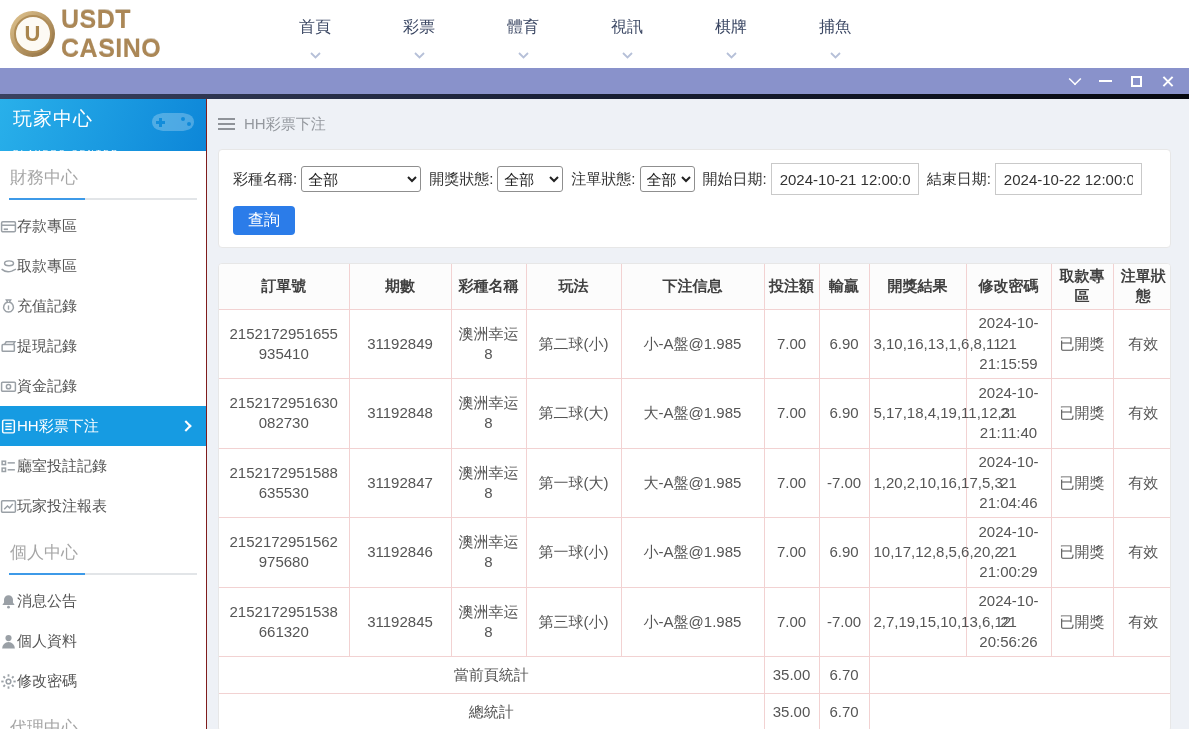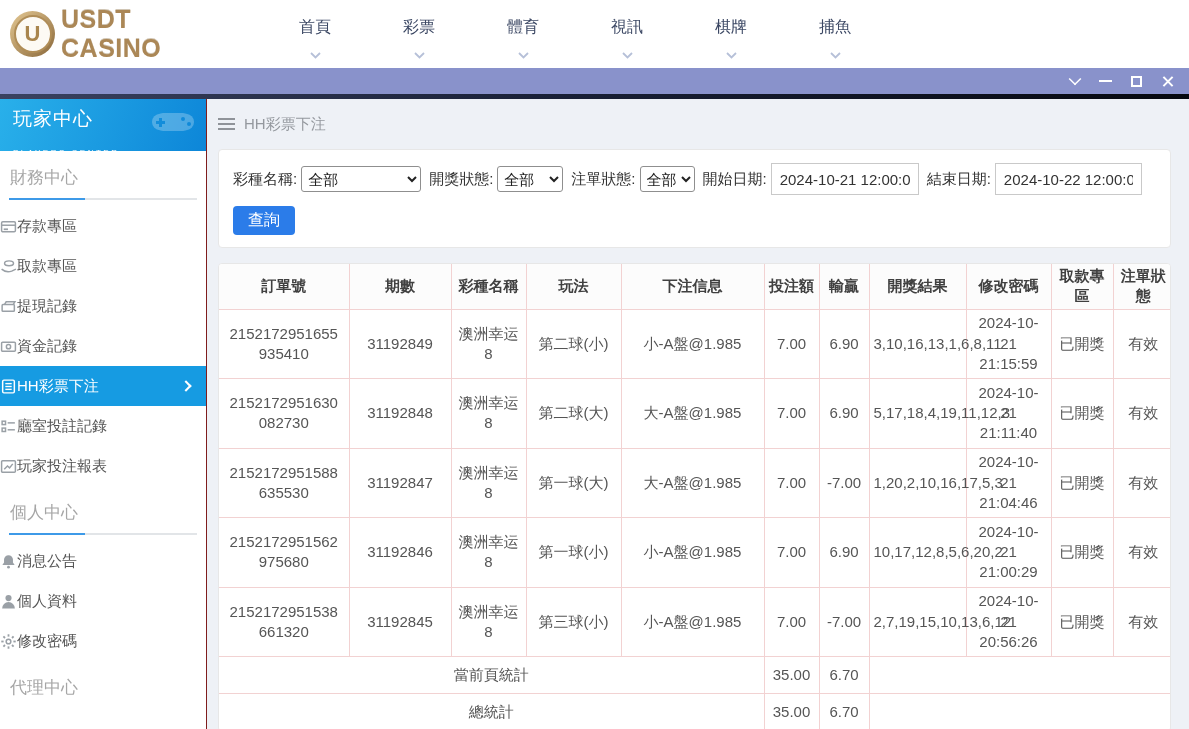--- a/index.html
+++ b/index.html
@@ -180,20 +180,29 @@
           <span>存款專區</span>
         </div>
         <div class="side-item">
           <span class="ic">
             <svg width="17" height="17" viewBox="0 0 16 16">
               <ellipse cx="8.5" cy="5" rx="4.2" ry="2.3" fill="none" stroke-width="1.4" stroke="#9aa0a6"></ellipse>
               <path d="M1.5 10.5 c3.5 3 6.5 3 9.5 1.8 l4 -1.8" fill="none" stroke-width="1.4" stroke="#9aa0a6"></path>
             </svg>
           </span>
           <span>取款專區</span>
+        </div>
+        <div class="side-item">
+          <span class="ic">
+            <svg width="17" height="17" viewBox="0 0 16 16">
+              <path d="M6 1.8 h4 l-1.2 2.3 a4.6 4.6 0 1 1 -1.6 0 z" fill="none" stroke-width="1.4" stroke="#9aa0a6"></path>
+              <line x1="8" y1="7" x2="8" y2="11" stroke="#9aa0a6" stroke-width="1.3"></line>
+            </svg>
+          </span>
+          <span>充值記錄</span>
         </div>
         <div class="side-item">
           <span class="ic">
             <svg width="17" height="17" viewBox="0 0 16 16">
               <rect x="2" y="6.2" width="11.5" height="6.3" rx="0.8" fill="none" stroke-width="1.4" stroke="#9aa0a6"></rect>
               <path d="M4.2 6.2 l1.6 -2.6 h8.2 l-1.6 2.6" fill="none" stroke-width="1.4" stroke="#9aa0a6"></path>
             </svg>
           </span>
           <span>提現記錄</span>
         </div>

